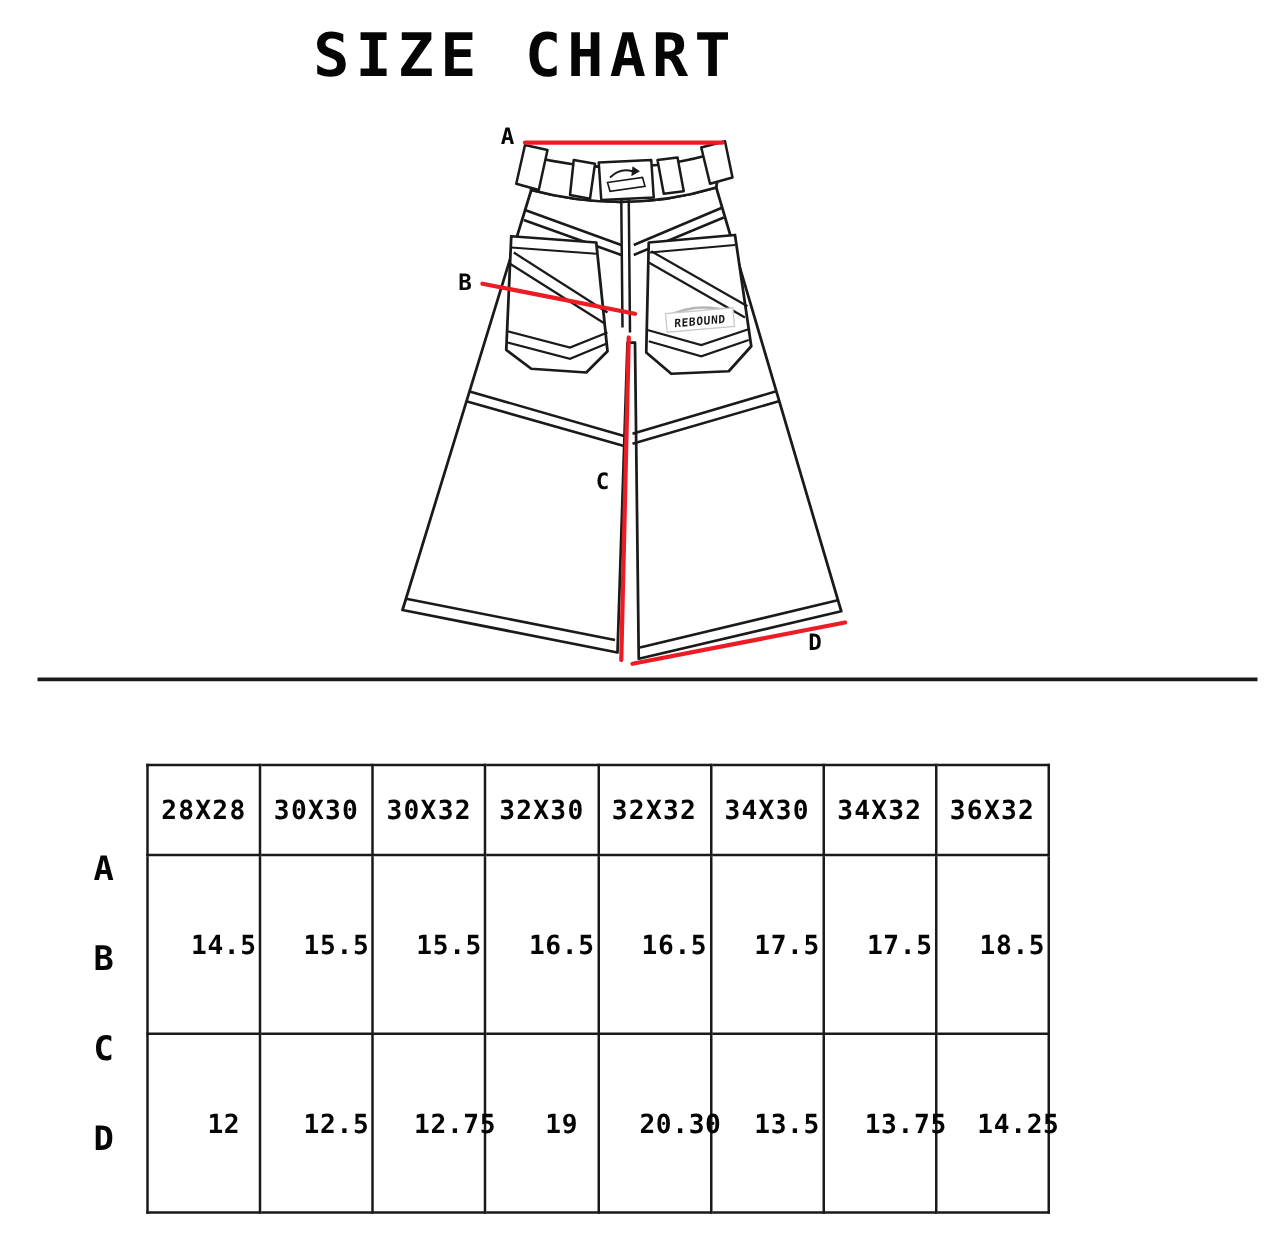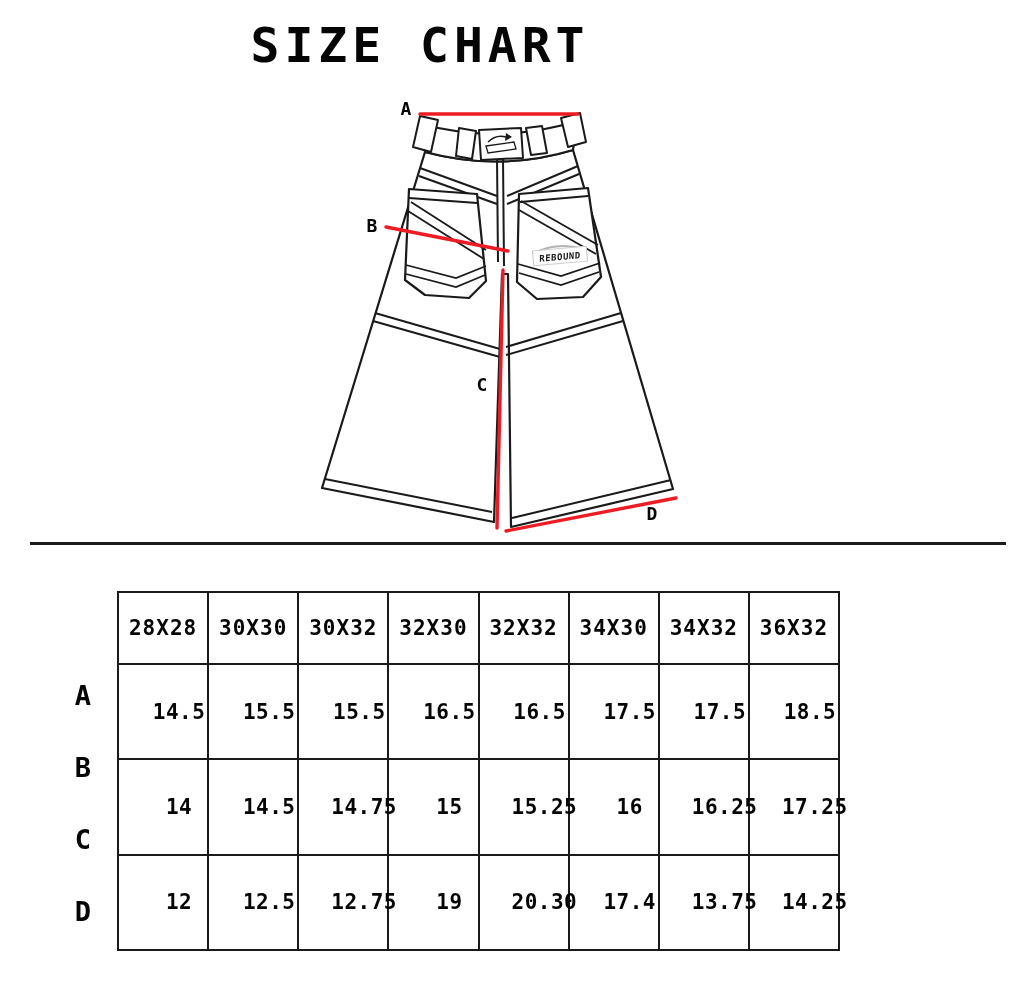--- a/index.html
+++ b/index.html
@@ -17,21 +17,21 @@
   .divider{position:absolute;left:30px;top:542px;width:976px;height:3px;background:#1a1a1a;}
   .row-labels{
     position:absolute;left:60px;top:659px;width:46px;height:288px;
     display:flex;flex-direction:column;
   }
   .row-labels .rlabel{
     height:72px;display:flex;align-items:center;justify-content:center;
     font-size:27px;font-weight:bold;color:#050505;
   }
   table.size-table{
-    position:absolute;left:117px;top:591px;width:723px;height:360px;
+    position:absolute;left:117px;top:611px;width:723px;height:360px;
     border-collapse:collapse;table-layout:fixed;
   }
   table.size-table th,table.size-table td{
     border:2px solid #1a1a1a;text-align:center;vertical-align:middle;
     font-weight:bold;color:#050505;padding:0;height:70px;
   }
   table.size-table th{font-size:21px;letter-spacing:1px;}
   table.size-table td{font-size:21px;letter-spacing:0.5px;padding-left:32px;}
   svg text{font-family:"DejaVu Sans Mono","Liberation Mono",monospace;}
 </style>
@@ -127,33 +127,23 @@
       <td>14.5</td>
       <td>15.5</td>
       <td>15.5</td>
       <td>16.5</td>
       <td>16.5</td>
       <td>17.5</td>
       <td>17.5</td>
       <td>18.5</td>
     </tr>
     <tr>
-      <td>14</td>
-      <td>14.5</td>
-      <td>14.75</td>
-      <td>15</td>
-      <td>15.25</td>
-      <td>16</td>
-      <td>16.25</td>
-      <td>17.25</td>
-    </tr>
-    <tr>
       <td>12</td>
       <td>12.5</td>
       <td>12.75</td>
       <td>19</td>
       <td>20.30</td>
-      <td>17.4</td>
+      <td>13.5</td>
       <td>13.75</td>
       <td>14.25</td>
     </tr>
   </tbody>
 </table>
 
 </body></html>

